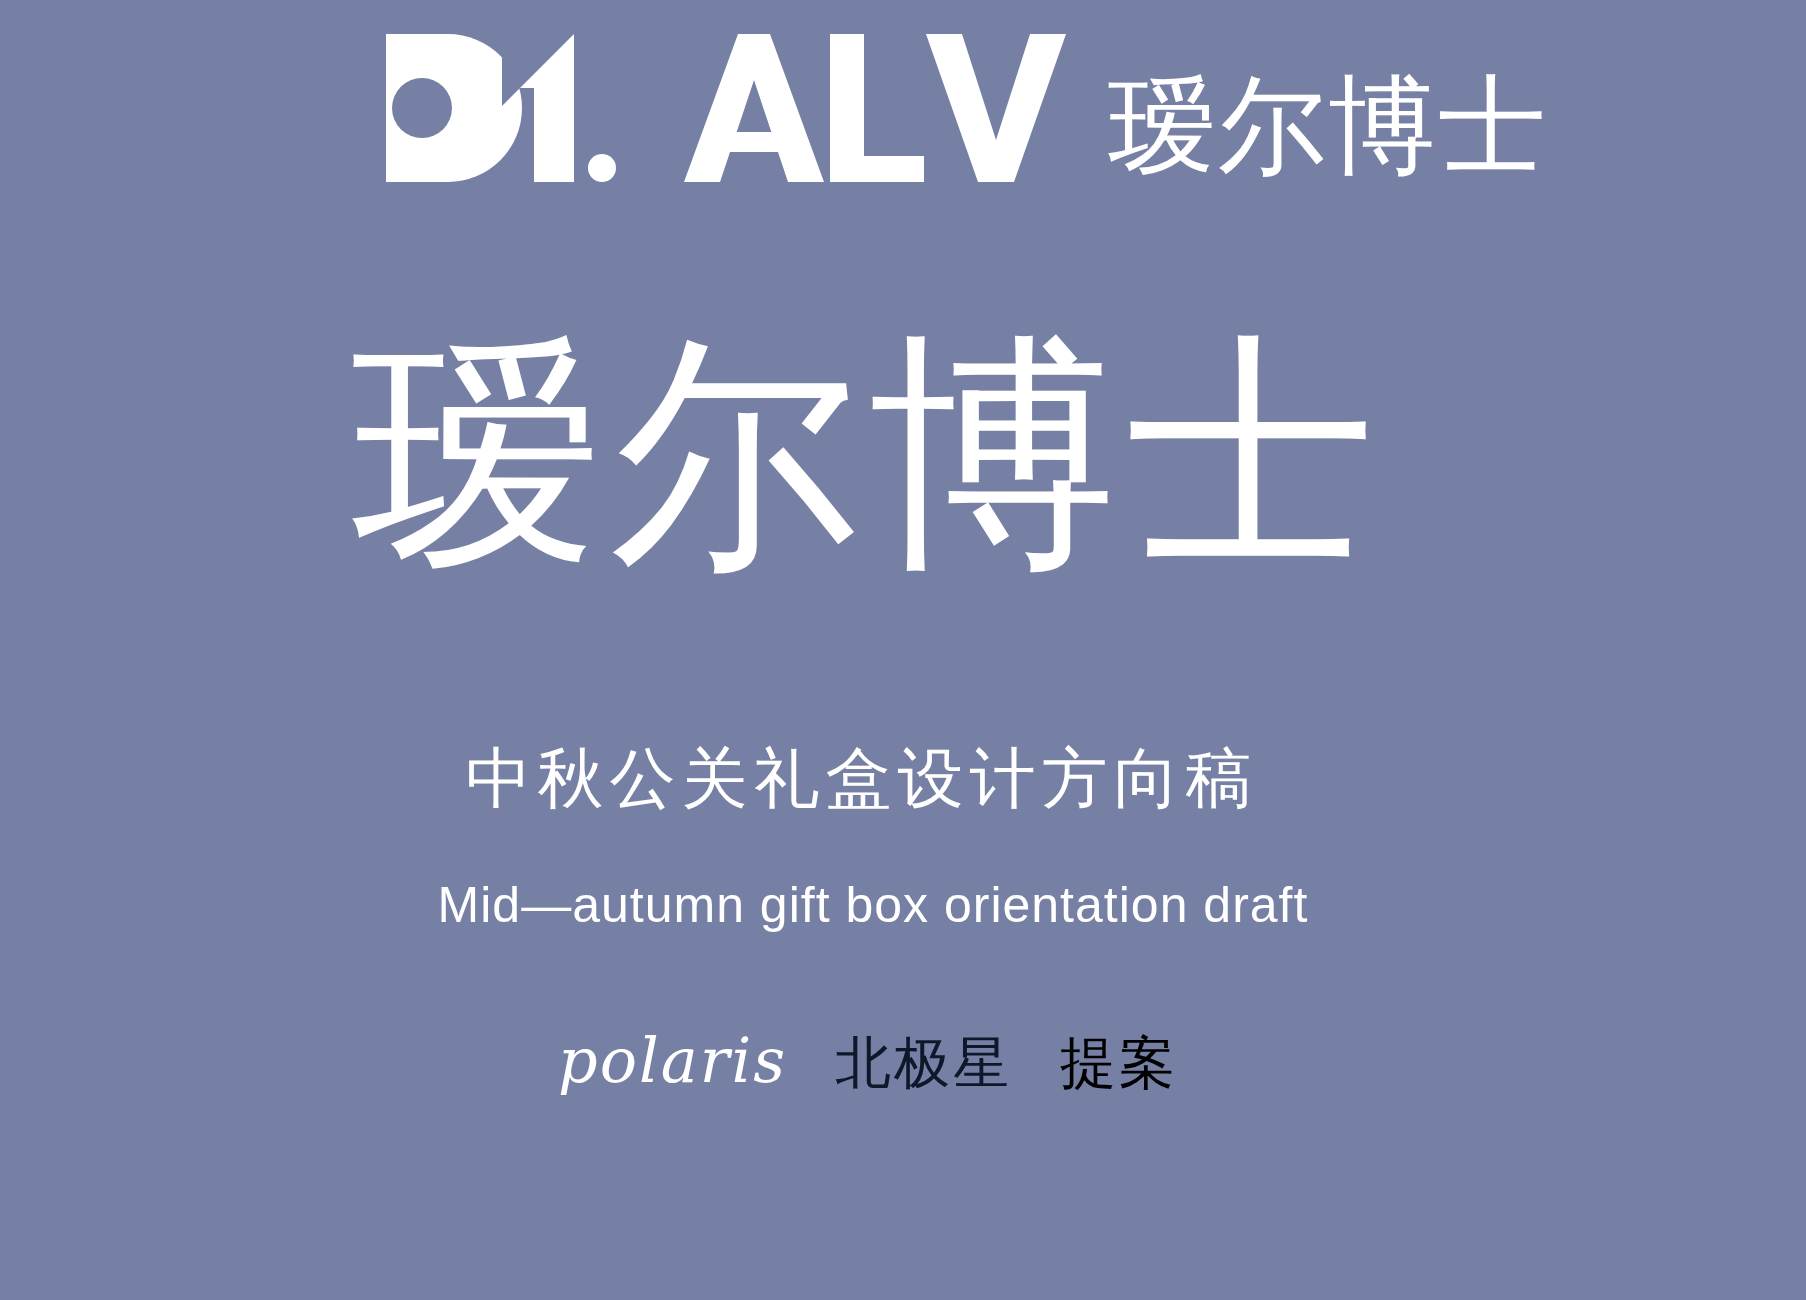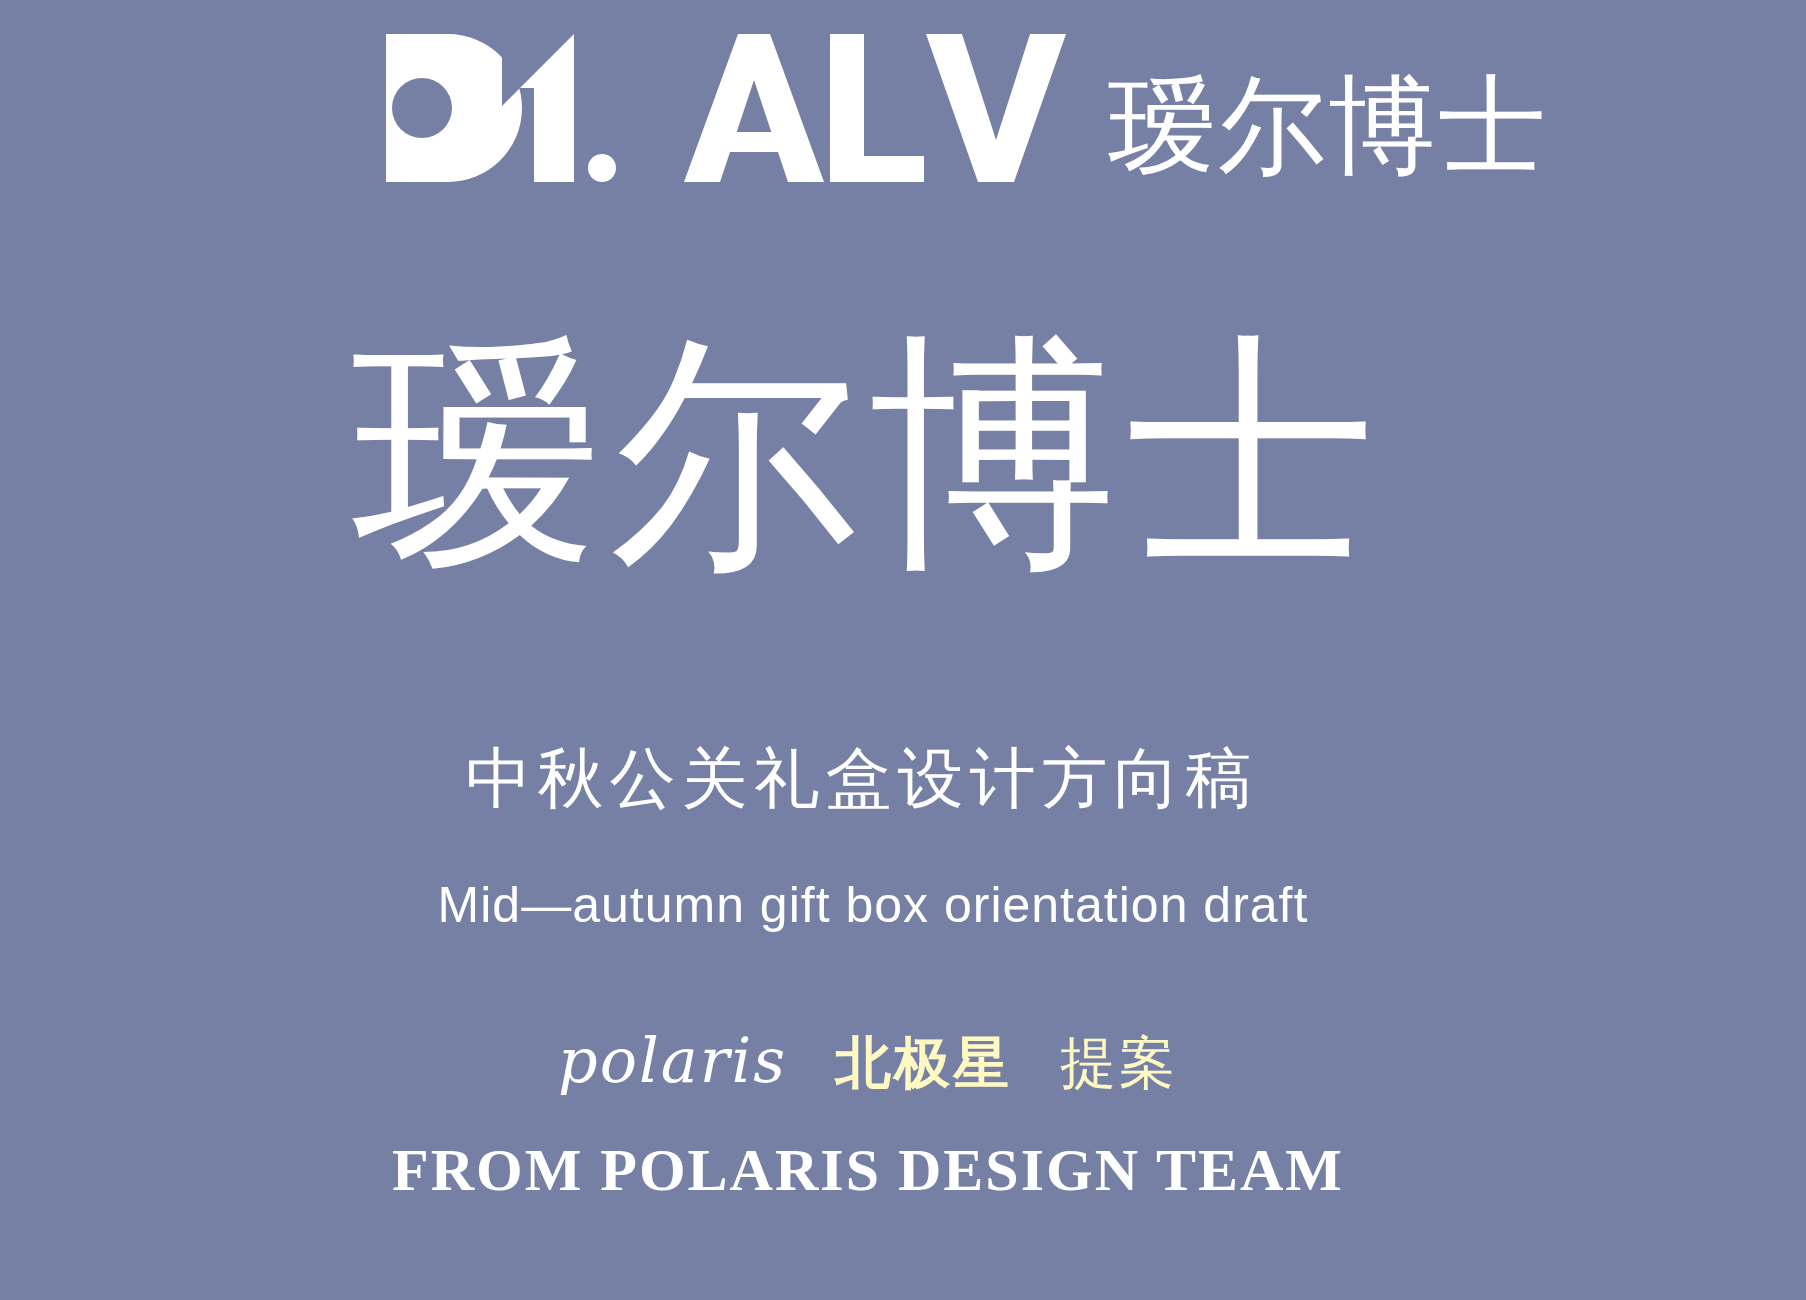--- a/index.html
+++ b/index.html
@@ -108,29 +108,29 @@
     font-style: italic;
     font-size: 62px;
     line-height: 1;
     letter-spacing: 2px;
     color: #ffffff;
   }
   .credit-cn {
     font-size: 56px;
     line-height: 1;
     letter-spacing: 3px;
-    font-weight: 700;
-    color: #fef9c3;
+    font-weight: 400;
+    color: #0f172a;
   }
   .credit-cn2 {
     font-size: 56px;
     line-height: 1;
     letter-spacing: 3px;
     font-weight: 400;
-    color: #fef9c3;
+    color: #000000;
   }
   .credit-en {
     position: absolute;
     left: 0;
     right: 0;
     top: 1140px;
     text-align: center;
     font-family: "Liberation Serif", serif;
     font-weight: 700;
     font-size: 60px;
@@ -172,15 +172,14 @@
   <div class="brand-big">瑷尔博士</div>
 
   <div class="subtitle-cn">中秋公关礼盒设计方向稿</div>
   <div class="subtitle-en">Mid—autumn gift box orientation draft</div>
 
   <div class="credit-row">
     <span class="credit-script">polaris</span>
     <span class="credit-cn">北极星</span>
     <span class="credit-cn2">提案</span>
   </div>
-  <div class="credit-en">FROM POLARIS DESIGN TEAM</div>
 
 </div>
 
 </body></html>

